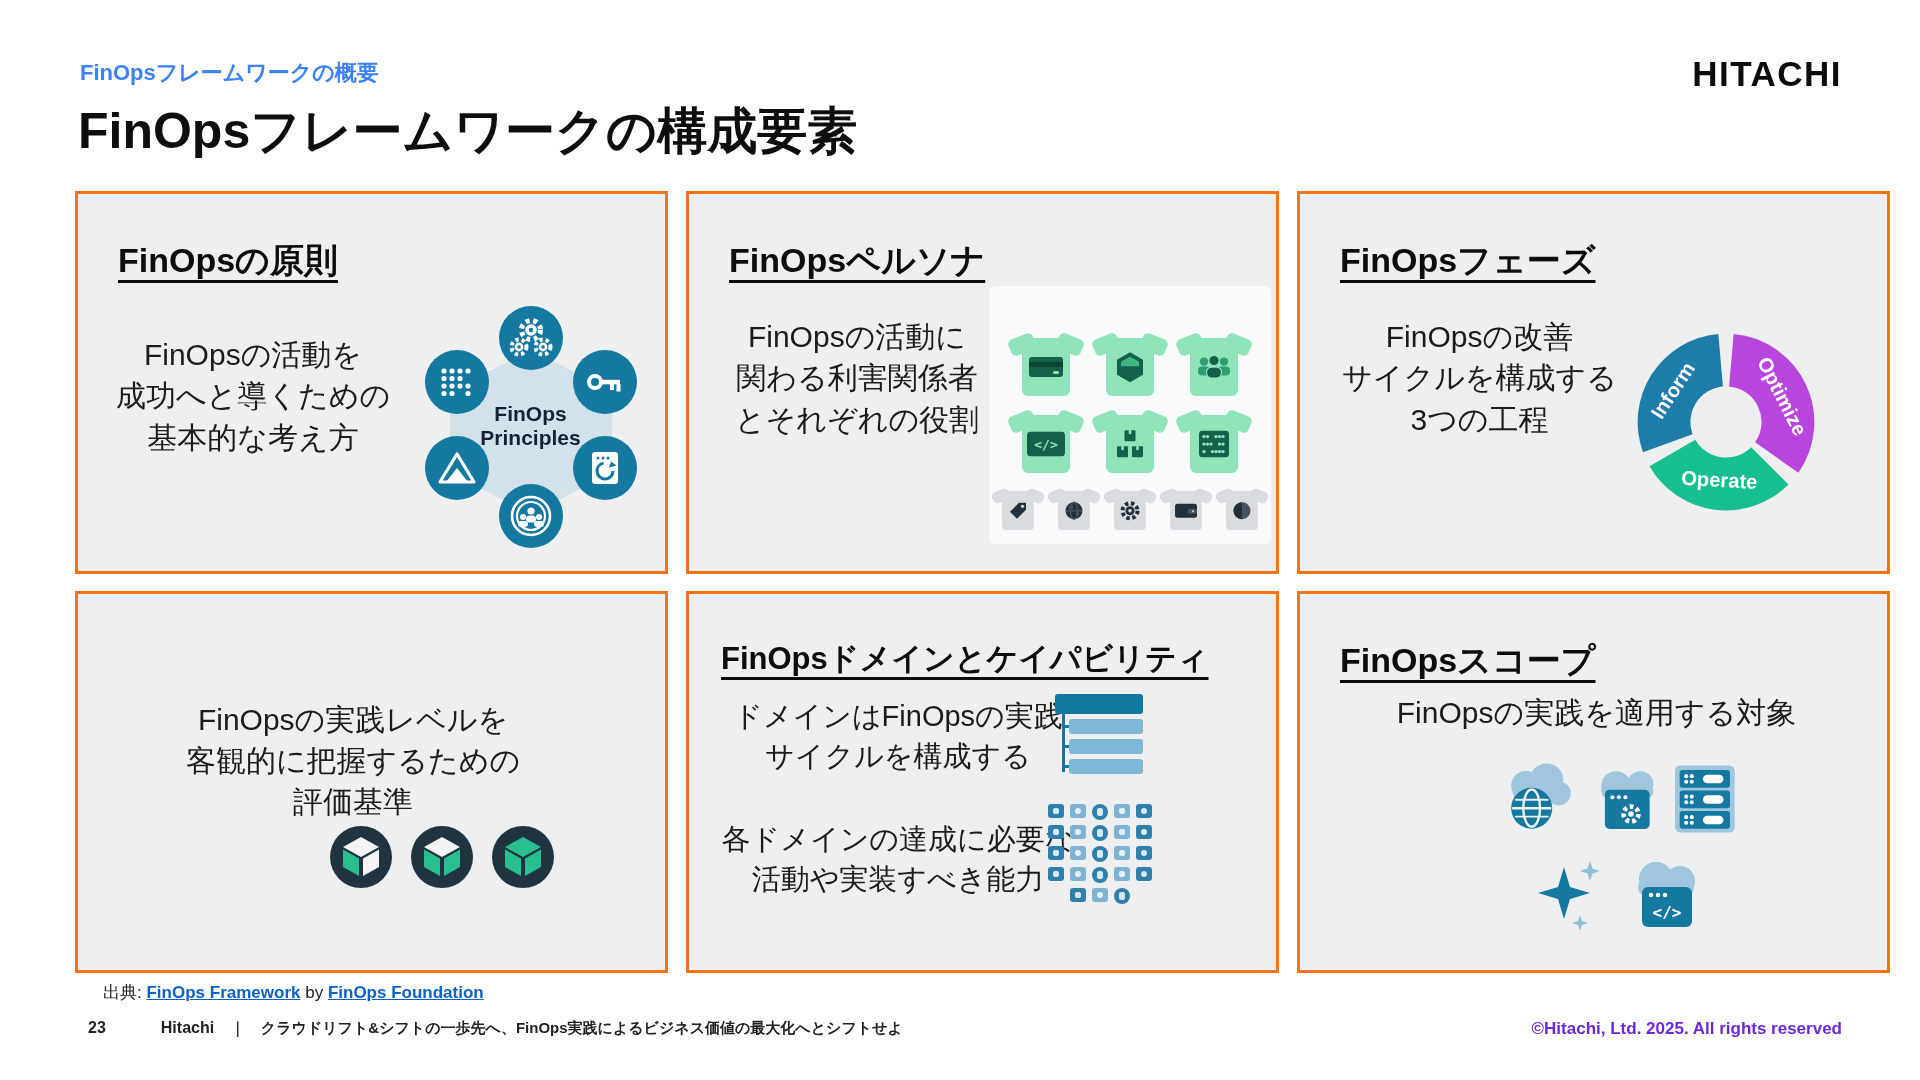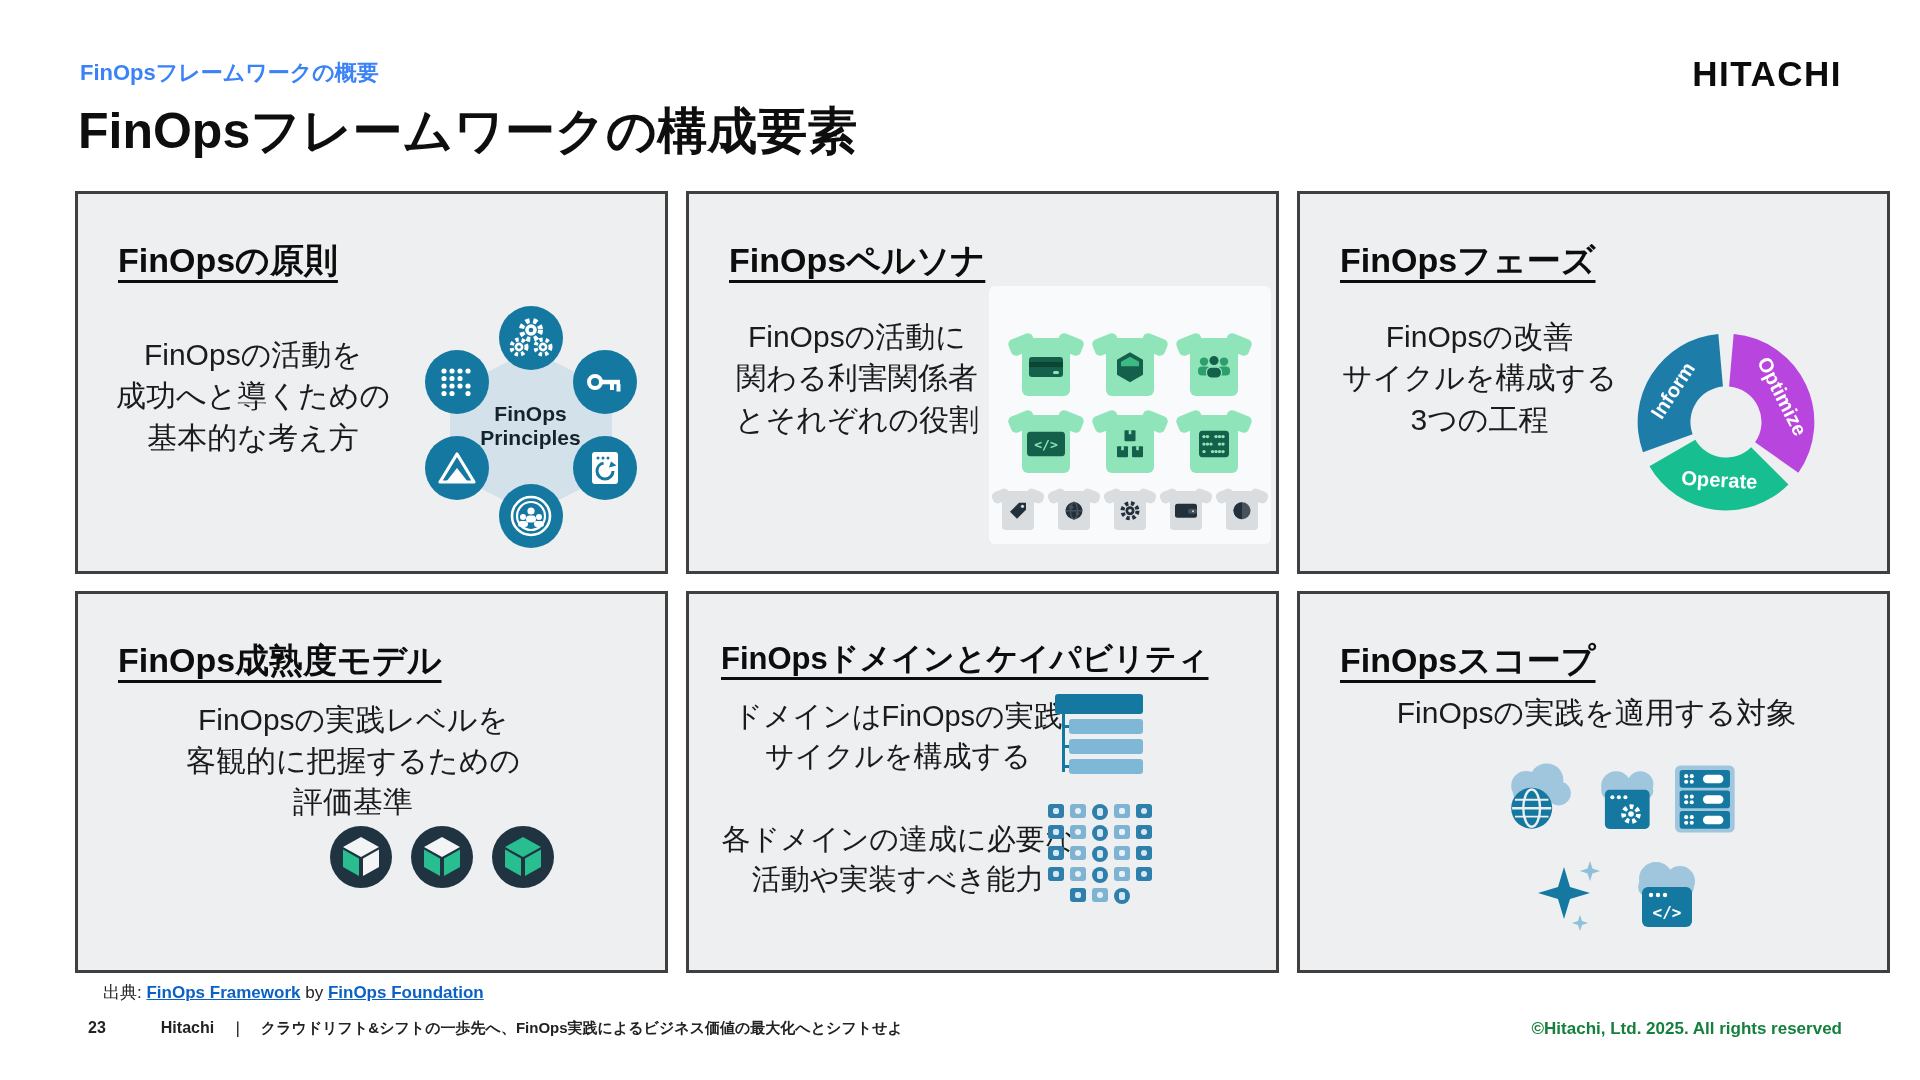--- a/index.html
+++ b/index.html
@@ -2,21 +2,21 @@
 <html><head>
 <meta charset="utf-8">
 <style>
   html,body{margin:0;padding:0;}
   body{width:1920px;height:1080px;background:#fff;font-family:"Liberation Sans",sans-serif;position:relative;overflow:hidden;}
   .slide{position:absolute;inset:0;background:#fff;}
   .kicker{position:absolute;left:80px;top:58px;font-size:22px;font-weight:700;color:#3b82f6;}
   .logo{position:absolute;right:78px;top:54px;font-size:35px;font-weight:800;letter-spacing:1.5px;color:#0c0c0c;font-family:"Liberation Sans",sans-serif;}
   .title{position:absolute;left:78px;top:98px;font-size:50px;font-weight:800;color:#0e0e0e;margin:0;}
   .grid{position:absolute;left:75px;top:191px;width:1815px;height:782px;display:grid;grid-template-columns:repeat(3,1fr);grid-template-rows:1fr 1fr;gap:17px 18px;}
-  .panel{position:relative;background:#edeff1;border:3px solid #404040;overflow:hidden;}
+  .panel{position:relative;background:#edeff1;border:3px solid #f97316;overflow:hidden;}
   .p-head{position:absolute;left:40px;top:44px;font-size:34px;font-weight:800;color:#0d0d0d;text-decoration:underline;text-decoration-thickness:3px;text-underline-offset:8px;white-space:nowrap;}
   .p-head.small{font-size:31px;left:32px;}
   .p-body{position:absolute;font-size:30px;color:#1b1b1b;text-align:center;white-space:pre-line;line-height:1.38;}
 
   
   .principles-diagram{position:absolute;left:335px;top:112px;width:235px;height:252px;}
   .hexagon{position:absolute;left:37px;top:44px;width:162px;height:164px;background:#d2e1ea;
     clip-path:polygon(50% 0%,100% 25%,100% 75%,50% 100%,0% 75%,0% 25%);}
   .hex-label{position:absolute;left:0;right:0;top:96px;text-align:center;font-weight:800;font-size:21px;color:#13242e;white-space:pre-line;line-height:1.15;}
   .pcirc{position:absolute;width:64px;height:64px;border-radius:50%;background:#1478A0;display:flex;align-items:center;justify-content:center;}
@@ -64,21 +64,21 @@
   .scope-row.second{justify-content:center;margin-top:18px;gap:18px;}
 
   
   .source{position:absolute;left:76px;top:981px;font-size:17px;color:#222;margin-left:27px;}
   .source a{color:#0B62C4;text-decoration:underline;font-weight:600;cursor:pointer;}
   .footer-left{position:absolute;left:88px;top:1019px;display:flex;align-items:baseline;font-weight:700;color:#222;}
   .page-num{font-size:16px;}
   .brand{margin-left:55px;font-size:16px;}
   .fsep{margin:0 16px;font-size:15px;color:#333;}
   .tagline{font-size:15px;}
-  .copyright{position:absolute;right:78px;top:1019px;font-size:17px;font-weight:700;color:#15803d;}
+  .copyright{position:absolute;right:78px;top:1019px;font-size:17px;font-weight:700;color:#6d28d9;}
 </style>
 </head>
 <body>
 
 <div class="slide">
 
   <div class="kicker">FinOpsフレームワークの概要</div>
   <div class="logo">HITACHI</div>
   <h1 class="title">FinOpsフレームワークの構成要素</h1>
 
@@ -319,21 +319,20 @@
         <path d="M8,-91.6 A92,92 0 0 1 75.4,52.8 L30.3,21.2 A37,37 0 0 0 3.2,-36.9 Z" fill="#B845DE"></path>
         <path d="M65.1,65.1 A92,92 0 0 1 -79.7,46 L-32,18.5 A37,37 0 0 0 26.2,26.2 Z" fill="#17BF90"></path>
         <path d="M-86.5,31.5 A92,92 0 0 1 -8,-91.6 L-3.2,-36.9 A37,37 0 0 0 -34.8,12.7 Z" fill="#1E7CA8"></path>
         <text transform="translate(-54,-32) rotate(-57)">Inform</text>
         <text transform="translate(57,-26) rotate(63)">Optimize</text>
         <text transform="translate(-7,62) rotate(3)">Operate</text>
       </svg>
     </section>
 
     <section class="panel">
-      <div class="p-head">FinOps成熟度モデル</div>
       <div class="p-body" style="left:30px;top:105px;width:490px;">FinOpsの実践レベルを
 客観的に把握するための
 評価基準</div>
       <div class="maturity-row">
         <svg width="66" height="66" viewBox="0 0 66 66">
           <circle cx="33" cy="33" r="31" fill="#1F3341"></circle>
           <polygon points="33,13 51,23 33,33 15,23" fill="#F2F4F5"></polygon>
           <polygon points="15,25.5 31,34.5 31,52 15,43" fill="#28BE90"></polygon>
           <polygon points="51,25.5 35,34.5 35,52 51,43" fill="#F2F4F5"></polygon>
         </svg>

